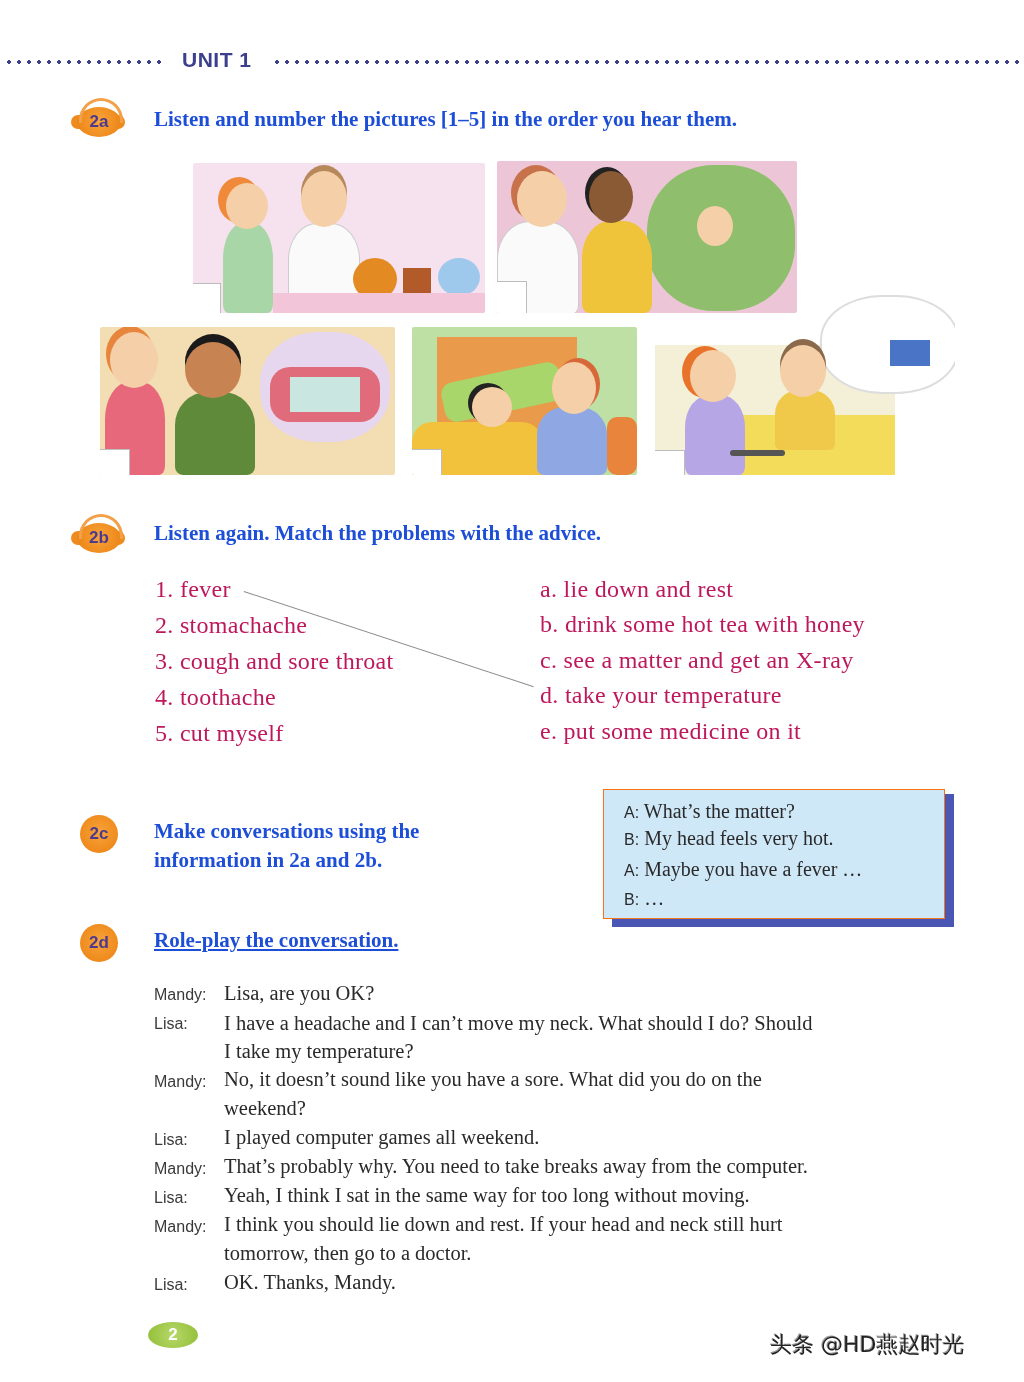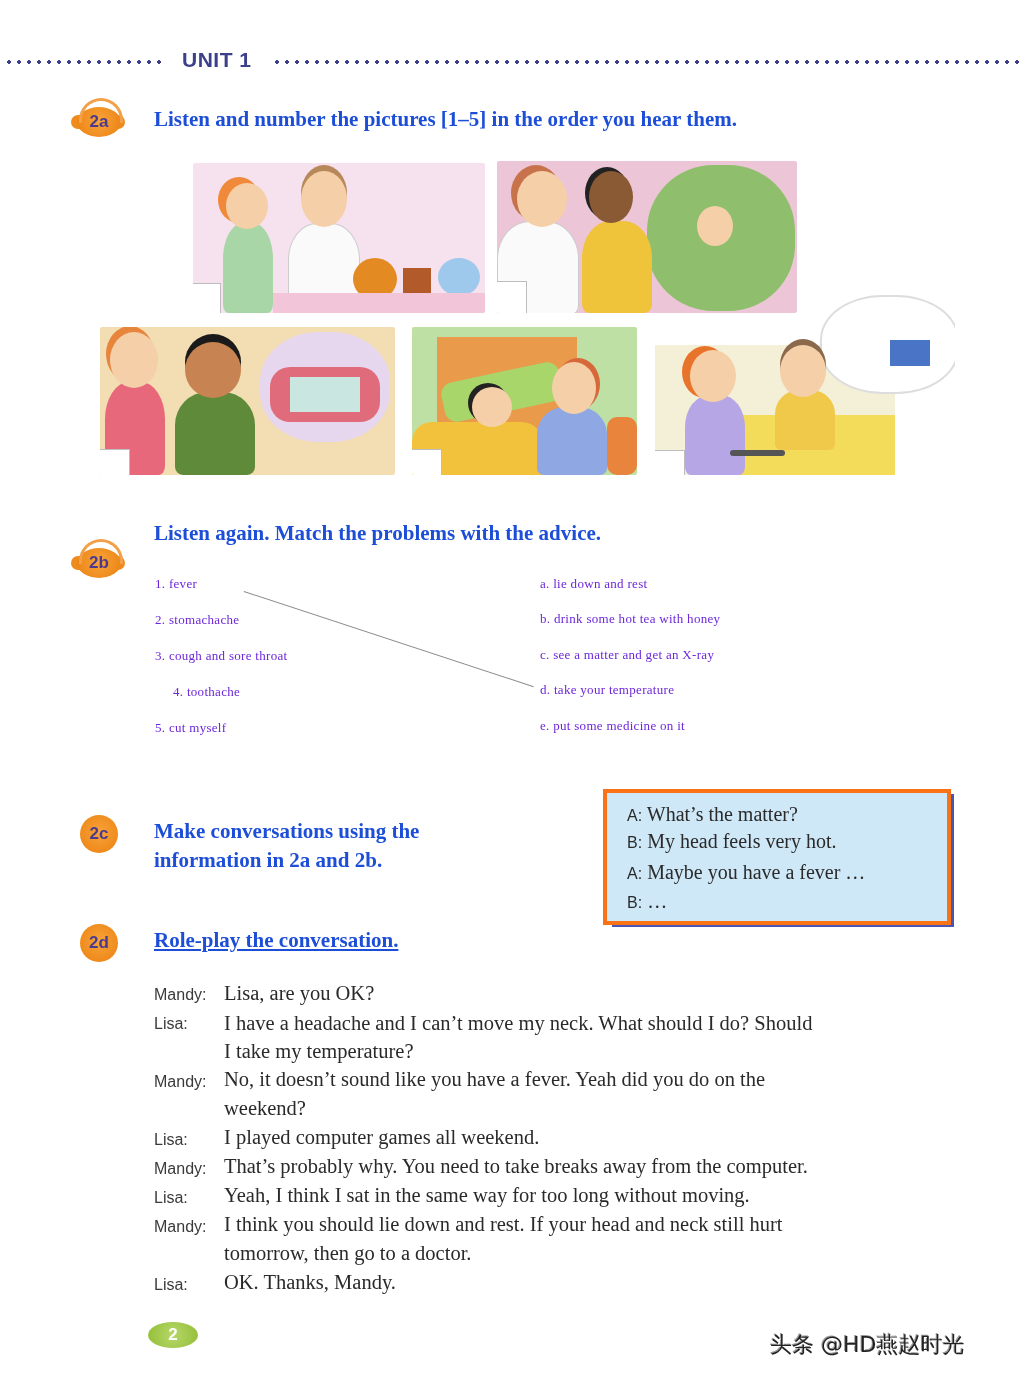--- a/index.html
+++ b/index.html
@@ -23,26 +23,26 @@
            background:#ef8a1c; border-radius:7px; z-index:-1; }
   .badge.round { width:38px; height:38px; border-radius:50%; }
   .instr { position:absolute; font-weight:bold; font-size:21px; color:#1d4ed8; }
   
   .pic { position:absolute; border-radius:2px; overflow:hidden; }
   .pic .num-box { position:absolute; width:36px; height:32px; background:#fff; border:1px solid #bdbdbd; }
   .figure { position:absolute; border-radius:40% 40% 10% 10%; }
   .head-c { position:absolute; border-radius:50%; }
   .cloud { position:absolute; border-radius:45%; }
   
-  .list-item { position:absolute; font-size:13px; color:#6d28d9; letter-spacing:0.3px; }
+  .list-item { position:absolute; font-size:24px; color:#be185d; letter-spacing:0.3px; }
   .match-line { position:absolute; height:1px; background:#8a8a8a; transform-origin:0 0; }
   
   .conv-shadow { position:absolute; left:612px; top:794px; width:342px; height:133px; background:#4a56b3; }
   .conv-box { position:absolute; left:603px; top:789px; width:340px; height:128px;
-              background:#cfe8f8; border:4px solid #f97316; }
+              background:#cfe8f8; border:1px solid #f97316; }
   .conv-line { position:absolute; left:20px; font-size:20px; color:#2a2a2a; }
   .conv-line .spk { font-family:"Liberation Sans", "DejaVu Sans", sans-serif; font-size:16px; }
   
   .dlg-speaker { position:absolute; left:154px; font-family:"Liberation Sans", "DejaVu Sans", sans-serif; font-size:16px; color:#3a3a3a; }
   .dlg-text { position:absolute; left:224px; font-size:20.5px; color:#2a2a2a; white-space:nowrap; }
   .page-num { position:absolute; left:148px; top:1322px; width:50px; height:26px; border-radius:50%;
               background:radial-gradient(circle, #b7d86a 0%, #98c23f 80%); color:#fff;
               font-family:"Liberation Sans", "DejaVu Sans", sans-serif; font-weight:bold; font-size:17px;
               display:flex; align-items:center; justify-content:center; }
   .watermark { position:absolute; left:770px; top:1330px; font-family:"DejaVu Sans", sans-serif;
@@ -108,27 +108,27 @@
   <div class="abs" style="left:235px; top:45px; width:40px; height:26px; background:#4a74c6;"></div>
   <div class="abs" style="left:45px; top:120px; width:195px; height:60px; background:#f2dc5a;"></div>
   <div class="figure" style="left:30px; top:100px; width:60px; height:80px; background:#b7a6e6;"></div>
   <div class="head-c" style="left:35px; top:55px; width:46px; height:52px; background:#f5cfa8; box-shadow:-8px -4px 0 #e8732a;"></div>
   <div class="figure" style="left:120px; top:95px; width:60px; height:60px; background:#f0c84a;"></div>
   <div class="head-c" style="left:125px; top:50px; width:46px; height:52px; background:#f5cfa8; box-shadow:0 -6px 0 #8a6a4a;"></div>
   <div class="abs" style="left:75px; top:155px; width:55px; height:6px; background:#555; border-radius:3px;"></div>
   <div class="num-box" style="left:-8px; top:155px;"></div>
 </div>
 
-<div class="badge head" style="left:77px; top:548px;">2b</div>
+<div class="badge head" style="left:77px; top:523px;">2b</div>
 <div class="instr" style="left:154px; top:521px;">Listen again. Match the problems with the advice.</div>
 
 <div class="list-item" style="left:155px; top:576px;">1. fever</div>
 <div class="list-item" style="left:155px; top:612px;">2. stomachache</div>
 <div class="list-item" style="left:155px; top:648px;">3. cough and sore throat</div>
-<div class="list-item" style="left:173px; top:684px;">4. toothache</div>
+<div class="list-item" style="left:155px; top:684px;">4. toothache</div>
 <div class="list-item" style="left:155px; top:720px;">5. cut myself</div>
 
 <div class="match-line" style="left:244px; top:591px; width:305px; transform:rotate(18.2deg);"></div>
 
 <div class="list-item" style="left:540px; top:576px;">a. lie down and rest</div>
 <div class="list-item" style="left:540px; top:611px;">b. drink some hot tea with honey</div>
 <div class="list-item" style="left:540px; top:647px;">c. see a matter and get an X-ray</div>
 <div class="list-item" style="left:540px; top:682px;">d. take your temperature</div>
 <div class="list-item" style="left:540px; top:718px;">e. put some medicine on it</div>
 
@@ -148,21 +148,21 @@
 <div class="instr" style="left:154px; top:928px;text-decoration:underline;">Role-play the conversation.</div>
 
 <div class="dlg-speaker" style="top:986px;">Mandy:</div>
 <div class="dlg-text" style="top:982px;">Lisa, are you OK?</div>
 
 <div class="dlg-speaker" style="top:1015px;">Lisa:</div>
 <div class="dlg-text" style="top:1012px;font-family:Liberation Serif, serif;">I have a headache and I can’t move my neck. What should I do? Should</div>
 <div class="dlg-text" style="top:1040px;">I take my temperature?</div>
 
 <div class="dlg-speaker" style="top:1073px;">Mandy:</div>
-<div class="dlg-text" style="top:1068px;">No, it doesn’t sound like you have a fever. Yeah did you do on the</div>
+<div class="dlg-text" style="top:1068px;">No, it doesn’t sound like you have a sore. What did you do on the</div>
 <div class="dlg-text" style="top:1097px;">weekend?</div>
 
 <div class="dlg-speaker" style="top:1131px;">Lisa:</div>
 <div class="dlg-text" style="top:1126px;">I played computer games all weekend.</div>
 
 <div class="dlg-speaker" style="top:1160px;">Mandy:</div>
 <div class="dlg-text" style="top:1155px;">That’s probably why. You need to take breaks away from the computer.</div>
 
 <div class="dlg-speaker" style="top:1189px;">Lisa:</div>
 <div class="dlg-text" style="top:1184px;">Yeah, I think I sat in the same way for too long without moving.</div>

